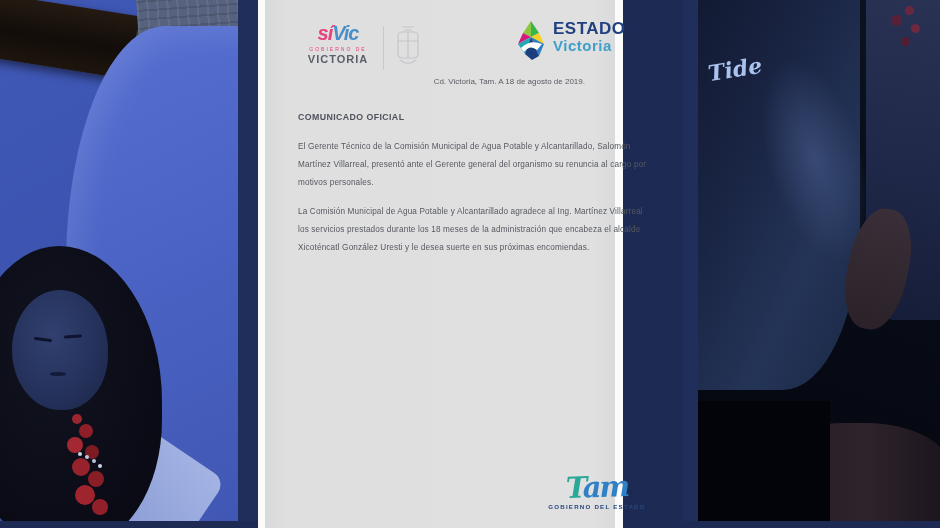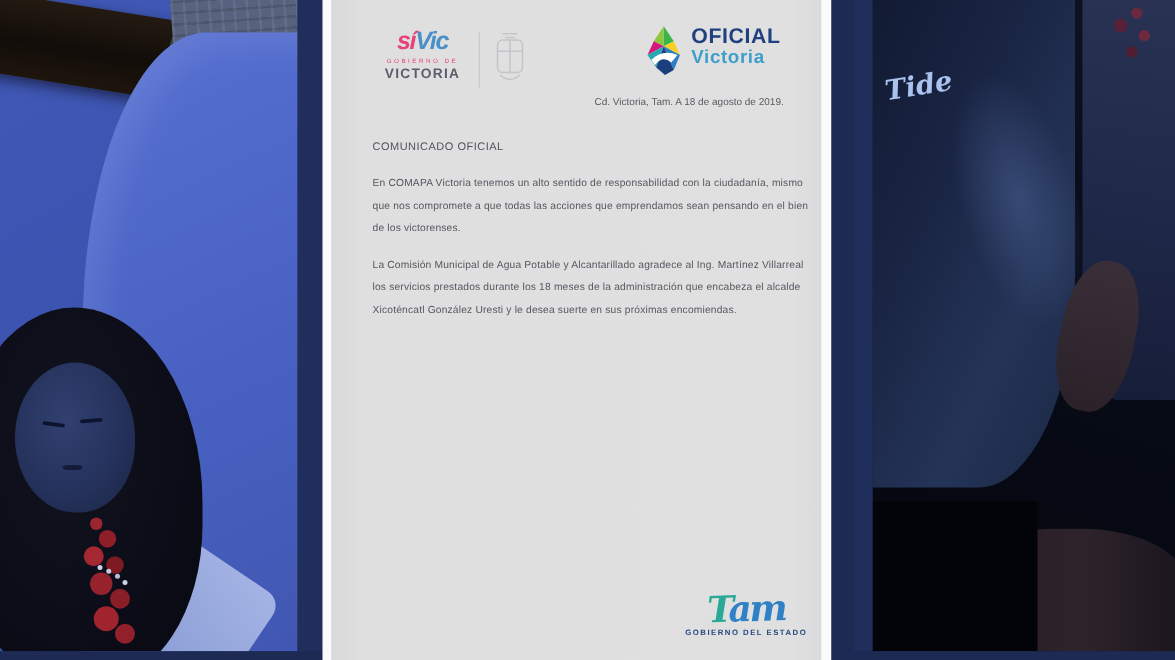--- a/index.html
+++ b/index.html
@@ -68,42 +68,42 @@
               border-radius:40%; transform:rotate(-14deg); opacity:.75; }
   .rp-darkcorner { position:absolute; left:0; bottom:0; width:132px; height:120px; background:#03040a; }
 
   
   .vbar { position:absolute; top:0; height:528px; background:#202e5c; z-index:3; }
   .vbar-left  { left:238px; width:20px; }
   .vbar-right { left:683px; width:15px; }
   .bottom-strip { position:absolute; left:0; bottom:0; width:940px; height:7px; background:#1c2a54; z-index:4; }
 
   
-  .center { position:absolute; left:258px; top:0; width:407px; height:528px; background:#fbfbfb; z-index:5; }
+  .center { position:absolute; left:258px; top:0; width:365px; height:528px; background:#fbfbfb; z-index:5; }
   .page { position:absolute; left:7px; right:8px; top:0; bottom:0;
           background:linear-gradient(90deg,#d8d9da,#dfdfe0 6%,#e0e0e1 94%,#d9dadb); }
 
   .letterhead { position:absolute; left:0; top:0; width:100%; height:100px; }
   .sivic { position:absolute; left:33px; top:22px; width:80px; text-align:center; }
   .sivic-word { font-size:20px; font-weight:bold; font-style:italic; letter-spacing:-1px; line-height:22px; }
   .sivic-word .si  { color:#e8427c; }
   .sivic-word .vic { color:#4a90c8; }
   .sivic-sub1 { font-size:5px; color:#e8427c; letter-spacing:2px; margin-top:2px; }
   .sivic-sub2 { font-size:11px; font-weight:bold; color:#5a5e6a; letter-spacing:1px; margin-top:1px; }
   .lh-sep { position:absolute; left:118px; top:26px; width:1px; height:44px; background:#c9c9cb; }
   .crest { position:absolute; left:128px; top:24px; opacity:.55; }
   .comapa { position:absolute; left:250px; top:20px; display:flex; align-items:flex-start; }
   .comapa-text { margin-left:6px; }
   .comapa-name { font-size:17px; font-weight:800; color:#21407f; letter-spacing:.5px; line-height:18px; }
   .comapa-city { font-size:15px; font-weight:bold; color:#3f9fca; letter-spacing:.5px; line-height:16px; }
 
   .date-line { position:absolute; right:30px; top:77px; font-size:8px; color:#585b61;margin-left:20px; }
 
   .doc-body { position:absolute; left:33px; top:108px; width:352px; color:#55585f; }
-  .doc-title { font-size:8.8px; color:#4f525b; letter-spacing:.4px; line-height:18px; margin-bottom:12px; }
+  .doc-title { font-size:8.8px; color:#4f525b; letter-spacing:.4px; line-height:18px; margin-bottom:12px;font-weight:bold; }
   .doc-body p { font-size:8.2px; line-height:18.2px; letter-spacing:.15px; margin-bottom:10px; }
 
   .tam { position:absolute; left:280px; top:472px; width:104px; text-align:center; }
   .tam-script { font-family:"DejaVu Serif", serif; font-style:italic; font-weight:bold; font-size:29px;
                 line-height:30px; letter-spacing:-2px; transform:rotate(-2deg); }
   .tam-script .t  { color:#2aa898; }
   .tam-script .am { color:#2f80c4; }
   .tam-sub { font-size:6.2px; font-weight:bold; color:#26497f; letter-spacing:1.2px; margin-top:1px; }
 </style>
 </head>
@@ -167,31 +167,31 @@
             <polygon points="16,1 24,13 16,17" fill="#39b54a"></polygon>
             <polygon points="16,1 16,17 8,13" fill="#8dc63f"></polygon>
             <polygon points="24,13 29,24 16,17" fill="#f7d122"></polygon>
             <polygon points="8,13 16,17 3,24" fill="#d6177b"></polygon>
             <polygon points="3,24 16,17 10,34" fill="#27a9b4"></polygon>
             <polygon points="16,17 29,24 24,36" fill="#2b7fc2"></polygon>
             <polygon points="10,34 16,17 24,36 17,40" fill="#1b3f7e"></polygon>
             <path d="M6,28 Q15,19 27,24 L22,30 Q15,24 9,32 Z" fill="#ffffff"></path>
           </svg>
           <div class="comapa-text">
-            <div class="comapa-name">OFICIAL</div>
+            <div class="comapa-name">ESTADO</div>
             <div class="comapa-city">Victoria</div>
           </div>
         </div>
       </div>
 
       <div class="date-line">Cd. Victoria, Tam. A 18 de agosto de 2019.</div>
 
       <div class="doc-body">
         <div class="doc-title">COMUNICADO OFICIAL</div>
-        <p>En COMAPA Victoria tenemos un alto sentido de responsabilidad con la ciudadanía, mismo que nos compromete a que todas las acciones que emprendamos sean pensando en el bien de los victorenses.</p>
+        <p>El Gerente Técnico de la Comisión Municipal de Agua Potable y Alcantarillado, Salomón Martínez Villarreal, presentó ante el Gerente general del organismo su renuncia al cargo por motivos personales.</p>
         <p>La Comisión Municipal de Agua Potable y Alcantarillado agradece al Ing. Martínez Villarreal los servicios prestados durante los 18 meses de la administración que encabeza el alcalde Xicoténcatl González Uresti y le desea suerte en sus próximas encomiendas.</p>
       </div>
 
       <div class="tam">
         <div class="tam-script"><span class="t">T</span><span class="am">am</span></div>
         <div class="tam-sub">GOBIERNO DEL ESTADO</div>
       </div>
 
     </div>
   </div>

